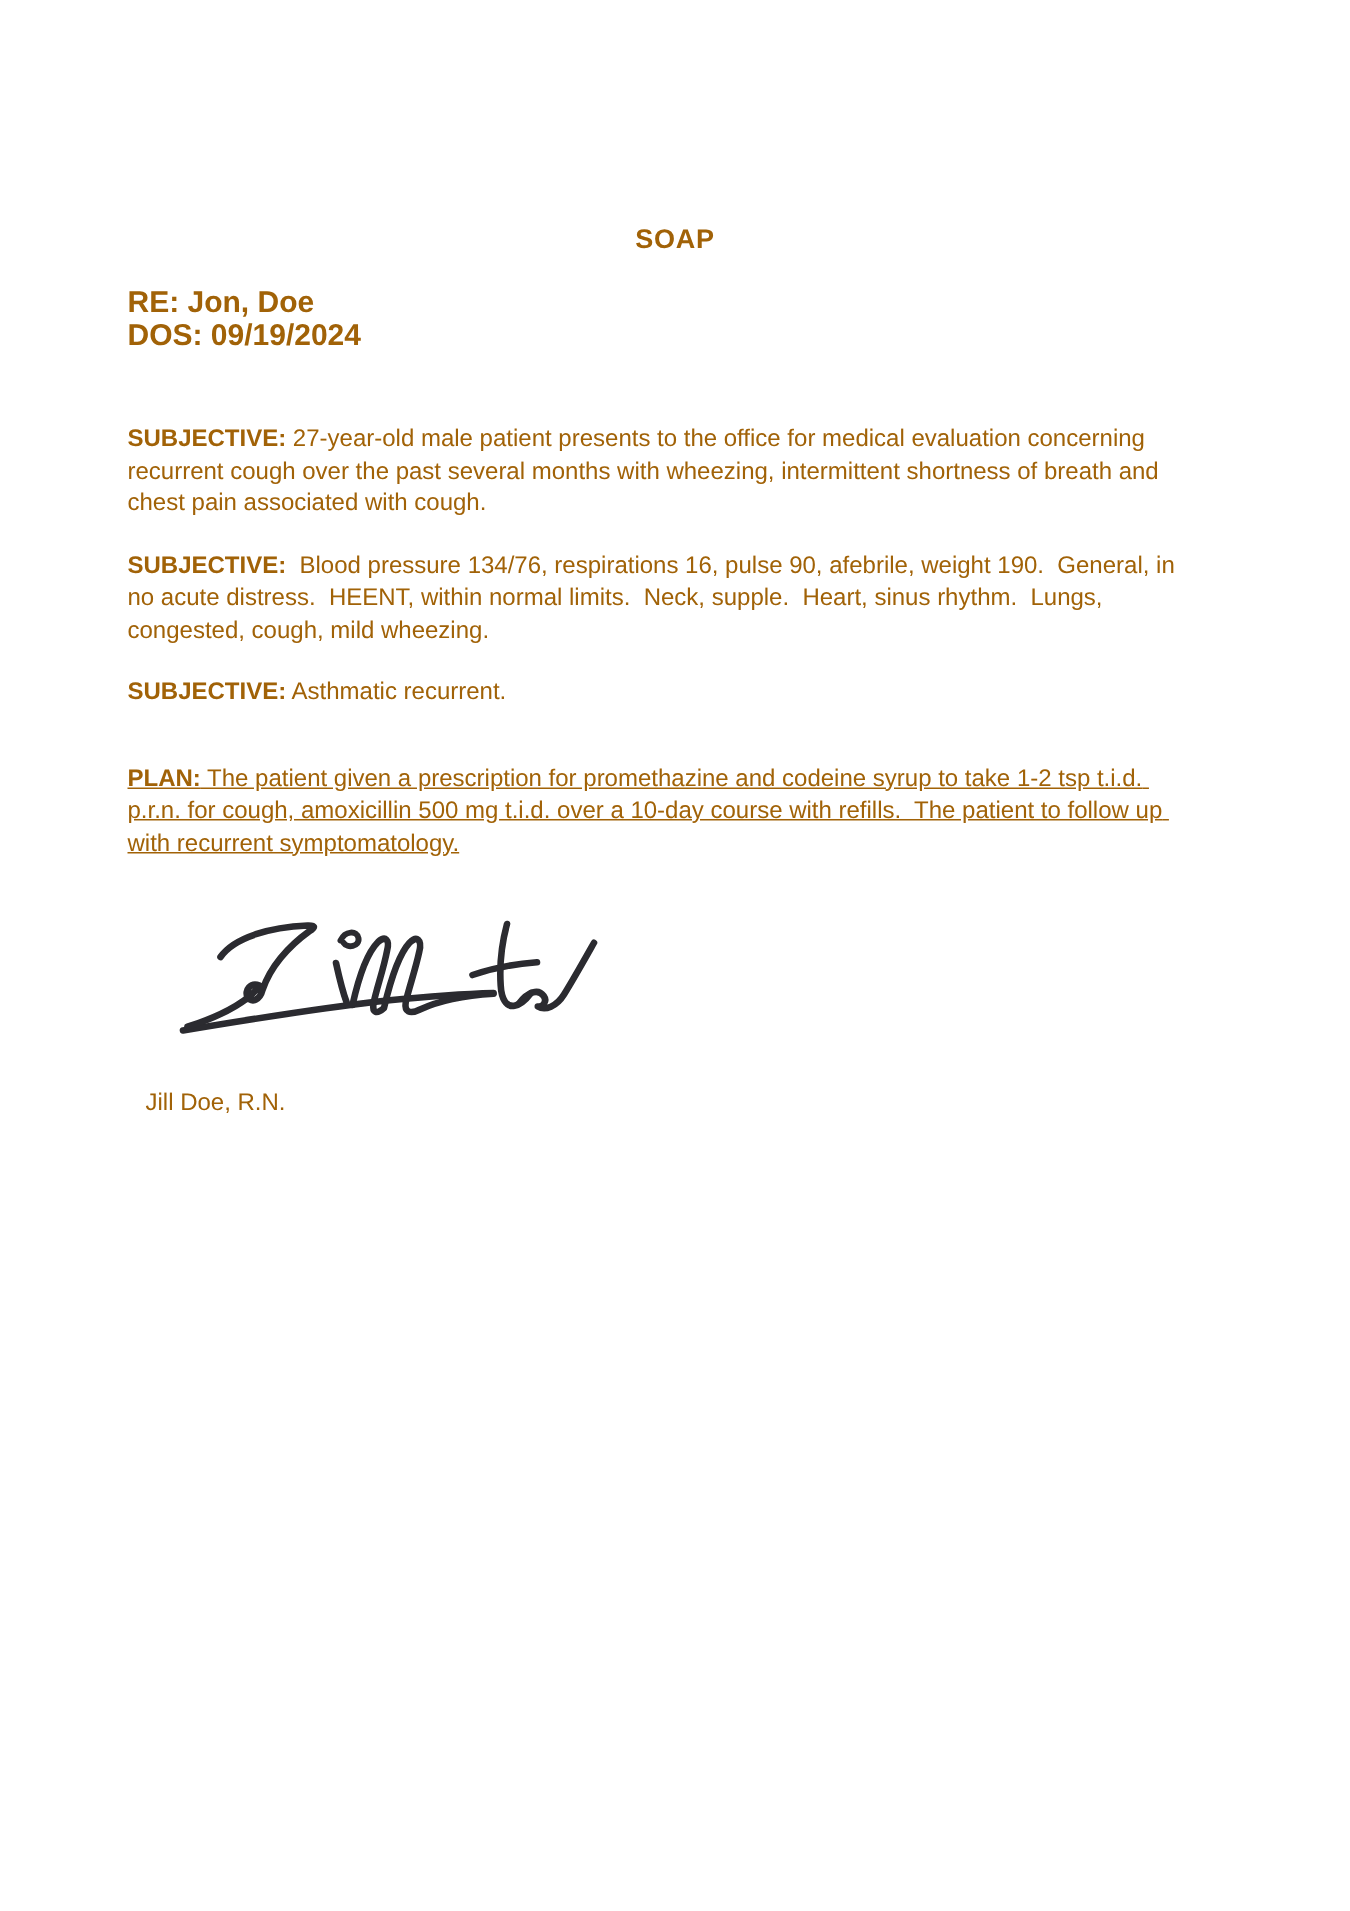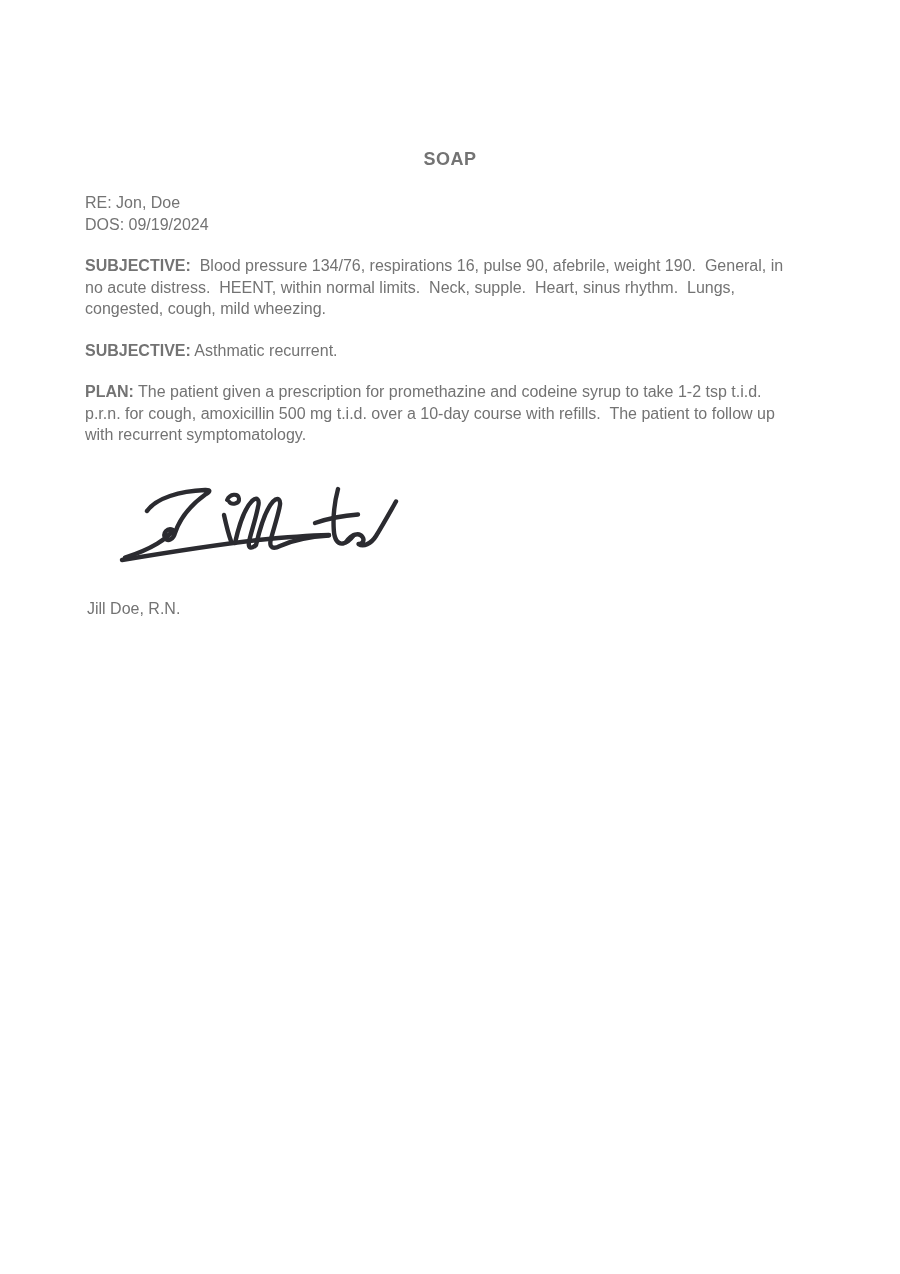--- a/index.html
+++ b/index.html
@@ -6,87 +6,88 @@
     margin: 0;
     padding: 0;
     background: #ffffff;
   }
   .page {
     position: relative;
     width: 900px;
     height: 1274px;
     background: #ffffff;
     font-family: "Liberation Sans", sans-serif;
-    color: #737373;
+    color: #a16207;
     box-sizing: border-box;
     padding: 148px 85px 0 85px;
     overflow: hidden;
   }
   .title {
     margin: 0;
     font-size: 18px;
     line-height: 22px;
     font-weight: bold;
     text-align: center;
     letter-spacing: 0.5px;
   }
   .hdr-block {
     margin-top: 22px;
   }
   .hdr-line {
-    font-size: 16px;
+    font-size: 20px;
     line-height: 21.5px;
-    font-weight: normal;
+    font-weight: bold;
     white-space: pre-wrap;
   }
   .para {
     margin: 0;
     font-size: 16px;
     line-height: 21.5px;
     max-width: 712px;
     white-space: pre-wrap;
   }
   .para .lbl {
     font-weight: bold;
   }
   .para.subjective  { margin-top: 47px; }
   .para.objective   { margin-top: 20px; }
   .para.assessment  { margin-top: 20px; }
-  .para.plan        { margin-top: 20px; }
+  .para.plan        { margin-top: 36px; text-decoration: underline; }
   .signature-wrap {
     margin-top: 34px;
     margin-left: 33px;
     width: 285px;
     height: 92px;
   }
   .signature-wrap svg {
     display: block;
     width: 100%;
     height: 100%;
   }
   .sig-name {
-    margin: 2px;
+    margin: 12px;
     margin-top: 26px;
     font-size: 16px;
     line-height: 21.5px;
     white-space: pre-wrap;
   }
 </style>
 </head>
 <body>
 
 <div class="page">
 
   <h1 class="title">SOAP</h1>
 
   <div class="hdr-block">
     <div class="hdr-line">RE: Jon, Doe</div>
     <div class="hdr-line">DOS: 09/19/2024</div>
   </div>
 
+  <p class="para subjective"><span class="lbl">SUBJECTIVE:</span><span> 27-year-old male patient presents to the office for medical evaluation concerning recurrent cough over the past several months with wheezing, intermittent shortness of breath and chest pain associated with cough.</span></p>
 
   <p class="para objective"><span class="lbl">SUBJECTIVE:</span><span>  Blood pressure 134/76, respirations 16, pulse 90, afebrile, weight 190.  General, in no acute distress.  HEENT, within normal limits.  Neck, supple.  Heart, sinus rhythm.  Lungs, congested, cough, mild wheezing.</span></p>
 
   <p class="para assessment"><span class="lbl">SUBJECTIVE:</span><span> Asthmatic recurrent.</span></p>
 
   <p class="para plan"><span class="lbl">PLAN:</span><span> The patient given a prescription for promethazine and codeine syrup to take 1-2 tsp t.i.d. p.r.n. for cough, amoxicillin 500 mg t.i.d. over a 10-day course with refills.  The patient to follow up with recurrent symptomatology.</span></p>
 
   <div class="signature-wrap">
     <svg viewBox="0 0 285 92" fill="none" xmlns="http://www.w3.org/2000/svg">
 

